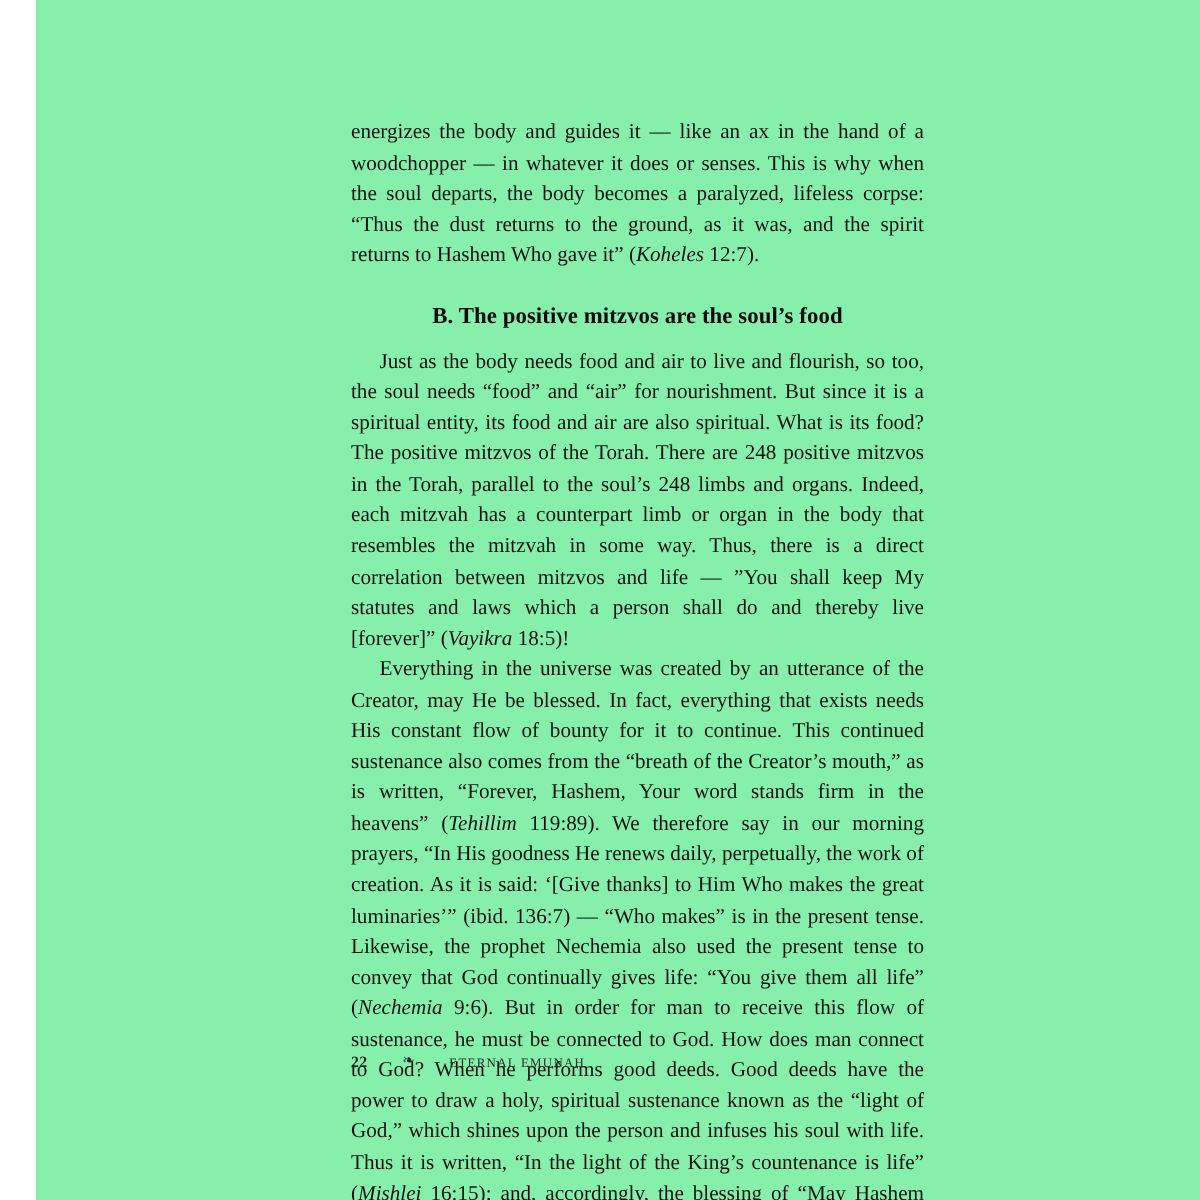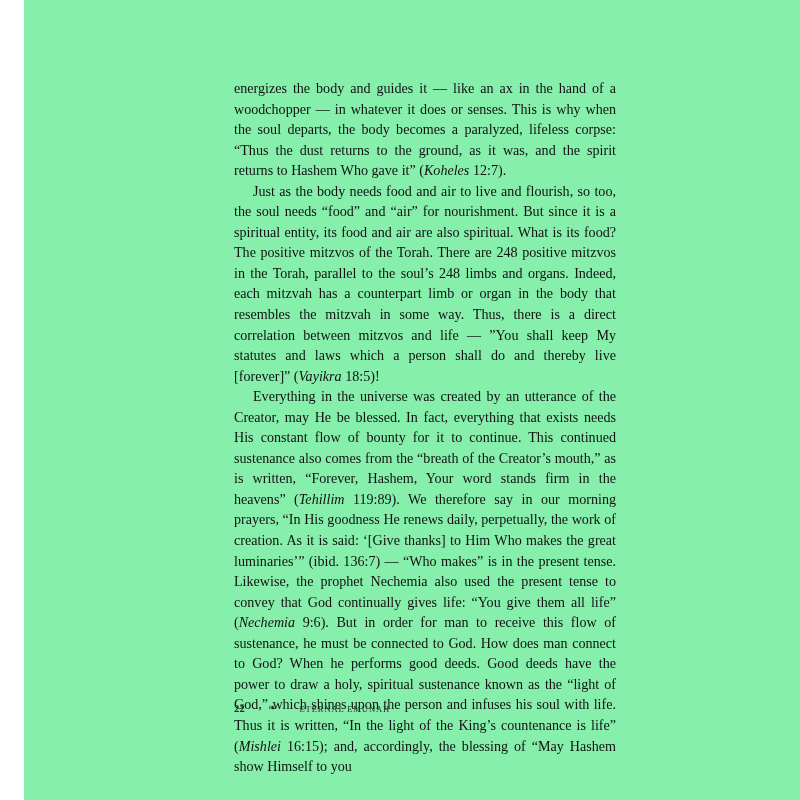--- a/index.html
+++ b/index.html
@@ -80,20 +80,21 @@
 </style>
 </head>
 <body>
 
 <div class="page">
 
   <div class="text-column">
 
     <p class="body-par noindent"><span>energizes the body and guides it — like an ax in the hand of a woodchopper — in whatever it does or senses. This is why when the soul departs, the body becomes a paralyzed, lifeless corpse: “Thus the dust returns to the ground, as it was, and the spirit returns to Hashem Who gave it” (</span><cite class="src">Koheles</cite><span> 12:7).</span></p>
 
+    <h2 class="section-heading">B. The positive mitzvos are the soul’s food</h2>
 
     <p class="body-par indent"><span>Just as the body needs food and air to live and flourish, so too, the soul needs “food” and “air” for nourishment. But since it is a spiritual entity, its food and air are also spiritual. What is its food? The positive mitzvos of the Torah. There are 248 positive mitzvos in the Torah, parallel to the soul’s 248 limbs and organs. Indeed, each mitzvah has a counterpart limb or organ in the body that resembles the mitzvah in some way. Thus, there is a direct correlation between mitzvos and life — ”You shall keep My statutes and laws which a person shall do and thereby live [forever]” (</span><cite class="src">Vayikra</cite><span> 18:5)!</span></p>
 
     <p class="body-par indent"><span>Everything in the universe was created by an utterance of the Creator, may He be blessed. In fact, everything that exists needs His constant flow of bounty for it to continue. This continued sustenance also comes from the “breath of the Creator’s mouth,” as is written, “Forever, Hashem, Your word stands firm in the heavens” (</span><cite class="src">Tehillim</cite><span> 119:89). We therefore say in our morning prayers, “In His goodness He renews daily, perpetually, the work of creation. As it is said: ‘[Give thanks] to Him Who makes the great luminaries’” (ibid. 136:7) — “Who makes” is in the present tense. Likewise, the prophet Nechemia also used the present tense to convey that God continually gives life: “You give them all life” (</span><cite class="src">Nechemia</cite><span> 9:6). But in order for man to receive this flow of sustenance, he must be connected to God. How does man connect to God? When he performs good deeds. Good deeds have the power to draw a holy, spiritual sustenance known as the “light of God,” which shines upon the person and infuses his soul with life. Thus it is written, “In the light of the King’s countenance is life” (</span><cite class="src">Mishlei</cite><span> 16:15); and, accordingly, the blessing of “May Hashem show Himself to you</span></p>
 
   </div>
 
   <div class="footer">
     <span class="folio">22</span>
     <span class="ornament">❧</span>

